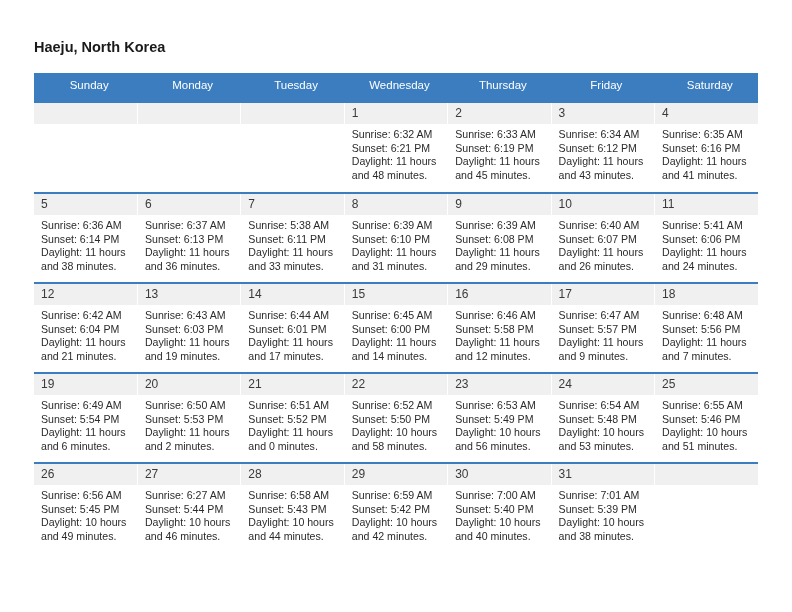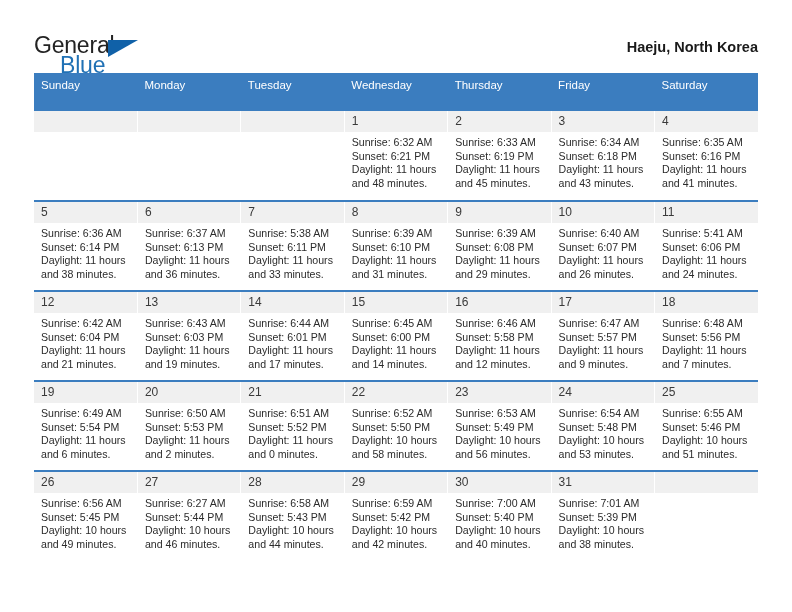--- a/index.html
+++ b/index.html
@@ -74,22 +74,22 @@
     width: 724px;
     border-collapse: collapse;
     table-layout: fixed;
     margin-top: 3px;
   }
   .cal th {
     background: #3b7dbf;
     color: #ffffff;
     font-weight: normal;
     font-size: 11.5px;
-    text-align: left;
-    padding: 6px 0 20px 7px;
+    text-align: center;
+    padding: 6px 0 12px 7px;
     height: 23px;
     border: none;
   }
   .cal td {
     vertical-align: top;
     padding: 0;
     border-top: 2px solid #3b7dbf;
     border-left: 1px solid #ffffff;
     background: #ffffff;
     height: 90px;
@@ -114,25 +114,20 @@
   }
   .info div { white-space: nowrap; }
 </style>
 </head>
 <body>
 
 <div class="page">
 
   <div class="header">
 
-    <div class="logo">
-      <span class="logo-general">General</span>
-      <span class="logo-tri"></span>
-      <span class="logo-blue">Blue</span>
-    </div>
 
     <div class="title-wrap">
       <div class="cal-sub">Haeju, North Korea</div>
     </div>
 
   </div>
 
   <table class="cal">
     <thead>
       <tr id="weekday-row">
@@ -171,21 +166,21 @@
               <div>Sunrise: 6:33 AM</div>
               <div>Sunset: 6:19 PM</div>
               <div>Daylight: 11 hours</div>
               <div>and 45 minutes.</div>
             </div>
           </td>
           <td>
             <div class="daynum">3</div>
             <div class="info">
               <div>Sunrise: 6:34 AM</div>
-              <div>Sunset: 6:18 PM</div>
+              <div>Sunset: 6:12 PM</div>
               <div>Daylight: 11 hours</div>
               <div>and 43 minutes.</div>
             </div>
           </td>
           <td>
             <div class="daynum">4</div>
             <div class="info">
               <div>Sunrise: 6:35 AM</div>
               <div>Sunset: 6:16 PM</div>
               <div>Daylight: 11 hours</div>

